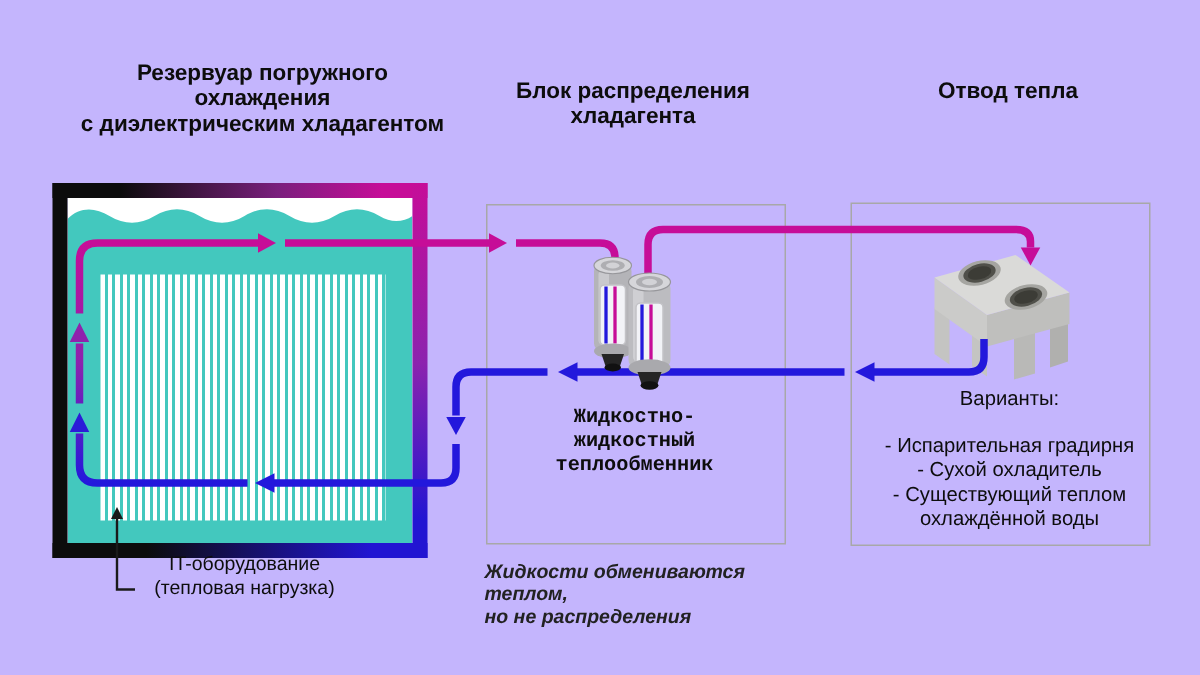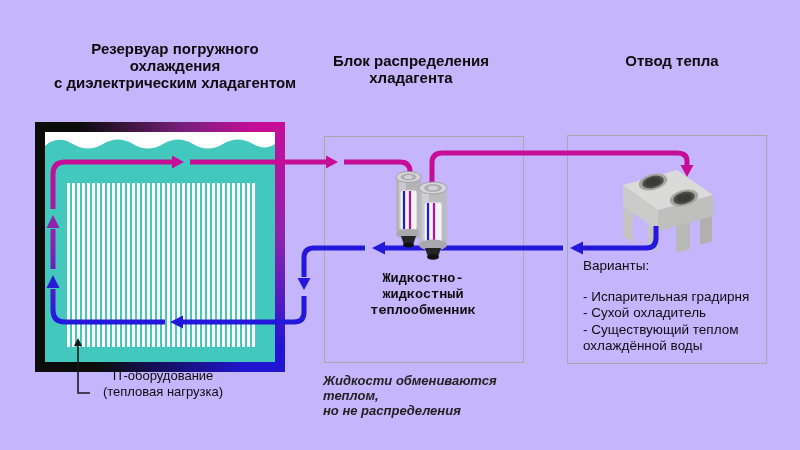--- a/index.html
+++ b/index.html
@@ -28,36 +28,36 @@
     background:repeating-linear-gradient(90deg,#ffffff 0 3px,#43c8be 3px 5px);}
   
   .pbox{border:1px solid #a8a8a8;background:transparent;}
   .box-cdu{left:324px;top:136px;width:198px;height:225px;}
   .box-heat{left:567px;top:135px;width:198px;height:227px;}
   
   .lbl{font-size:13.5px;line-height:16px;text-align:center;color:#0d0d0d;}
   .lbl-bold{font-weight:bold;}
   .note{font-size:13px;line-height:15px;font-style:italic;font-weight:bold;color:#222;}
   .options{font-size:13.5px;line-height:16.5px;text-align:left;color:#0d0d0d;}
-  .options div{white-space:nowrap;}
+  .options div{white-space:nowrap;text-align:center;}
   .opt-gap{height:14px;}
   svg{display:block;}
   .overlay{left:0;top:0;pointer-events:none;}
 </style>
 </head>
 <body>
 
 <div class="stage">
 
   <div class="abs title" style="left:45px;top:40px;width:260px;">
     <div>Резервуар погружного</div>
     <div>охлаждения</div>
     <div>с диэлектрическим хладагентом</div>
   </div>
-  <div class="abs title" style="left:311px;top:52px;width:200px;">
+  <div class="abs title" style="left:322px;top:52px;width:200px;">
     <div>Блок распределения</div>
     <div>хладагента</div>
   </div>
   <div class="abs title" style="left:572px;top:52px;width:200px;">
     <div>Отвод тепла</div>
   </div>
 
   <div class="abs tank">
     <div class="tank-interior abs">
       <svg width="230" height="230" viewBox="0 0 230 230">

